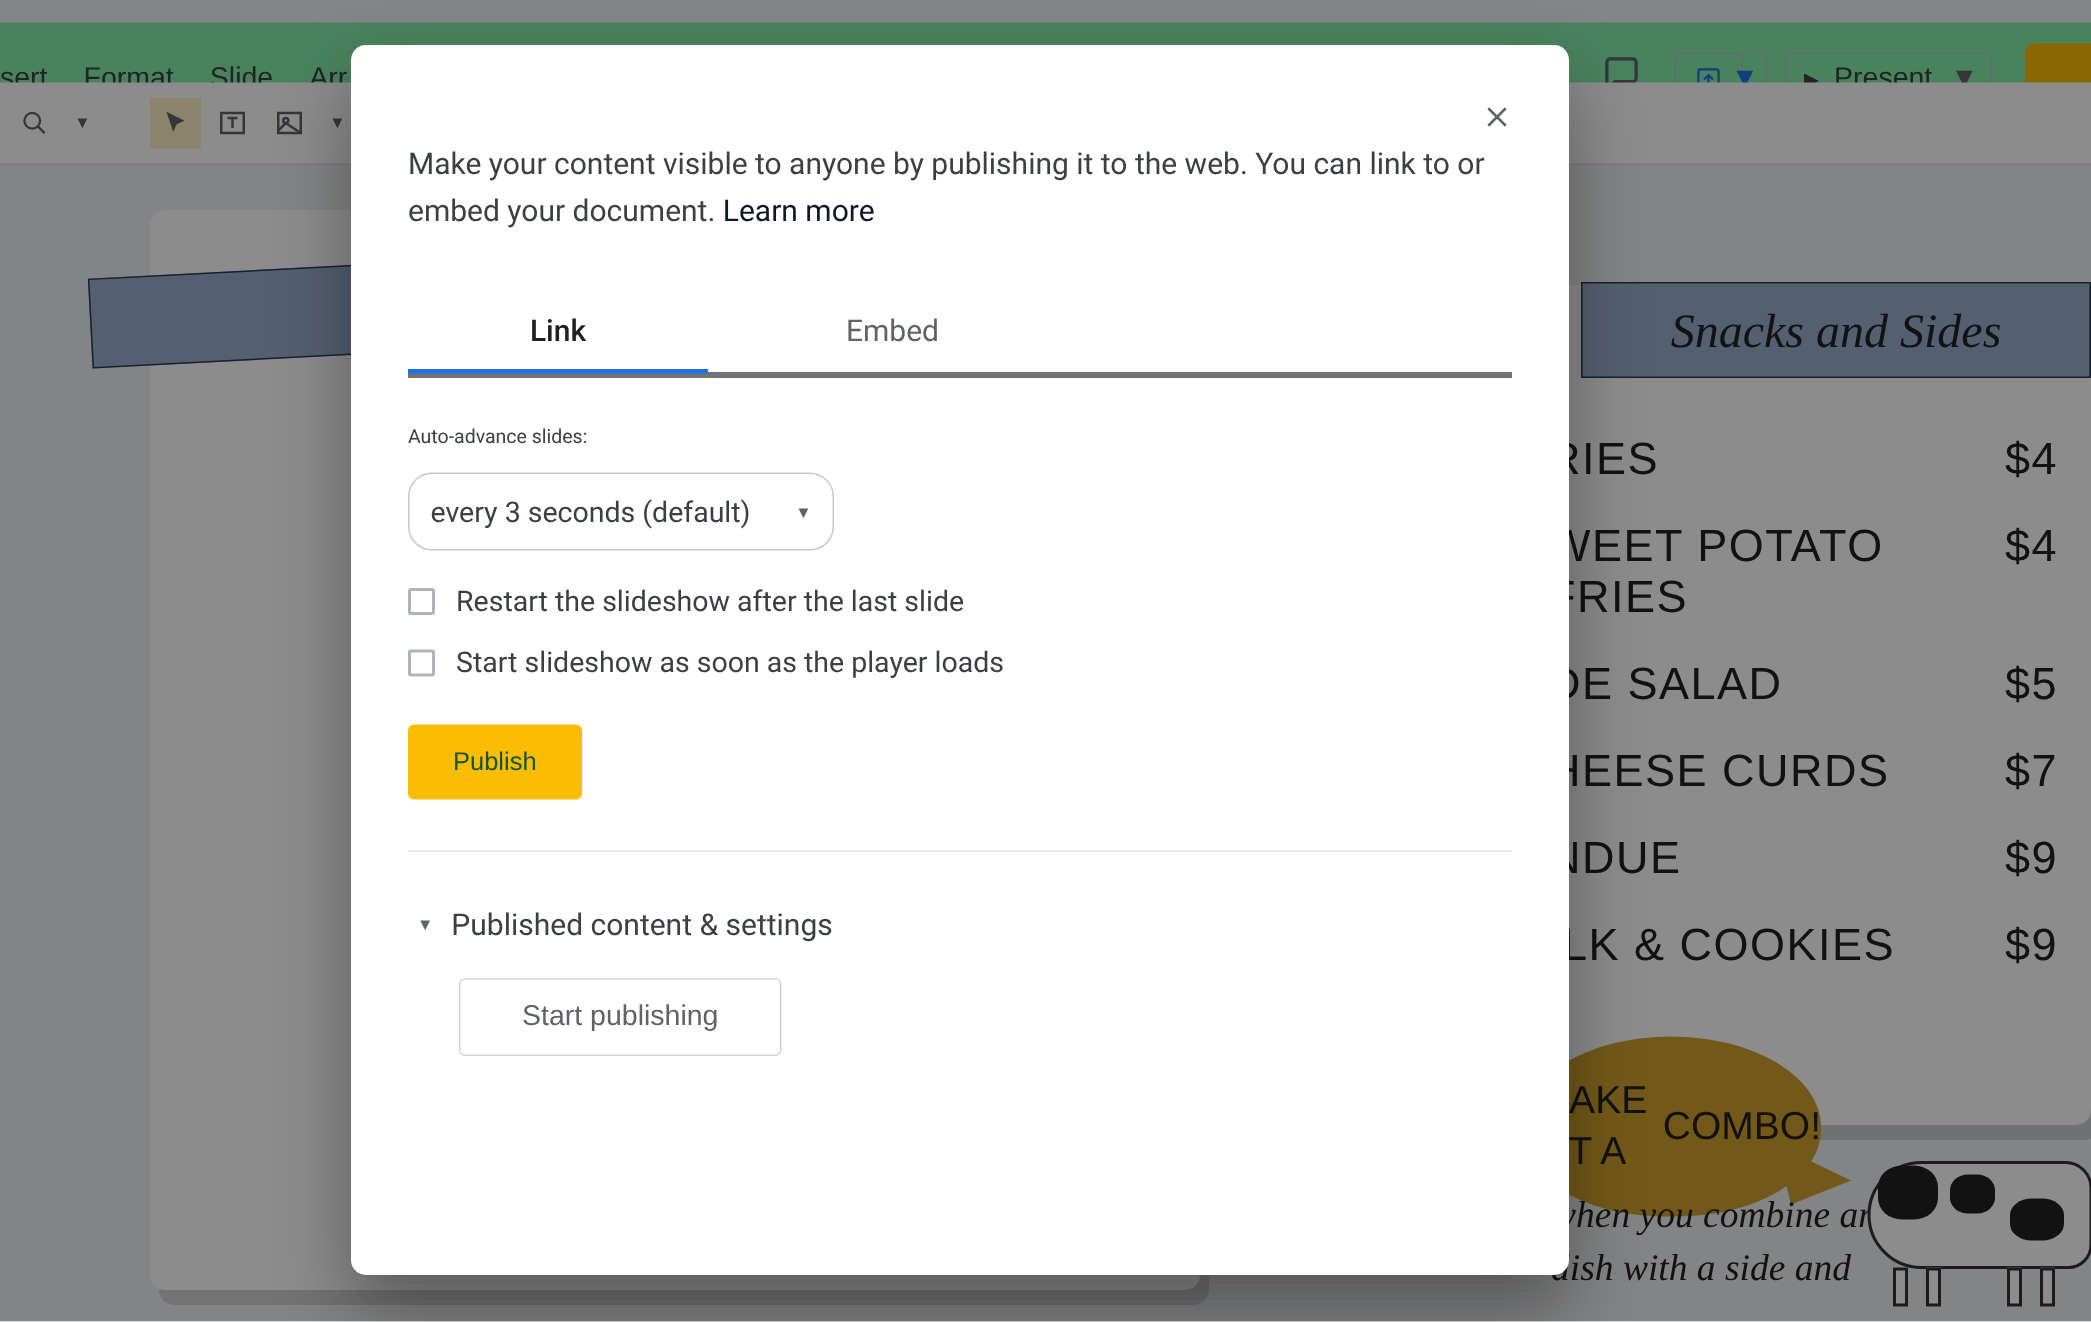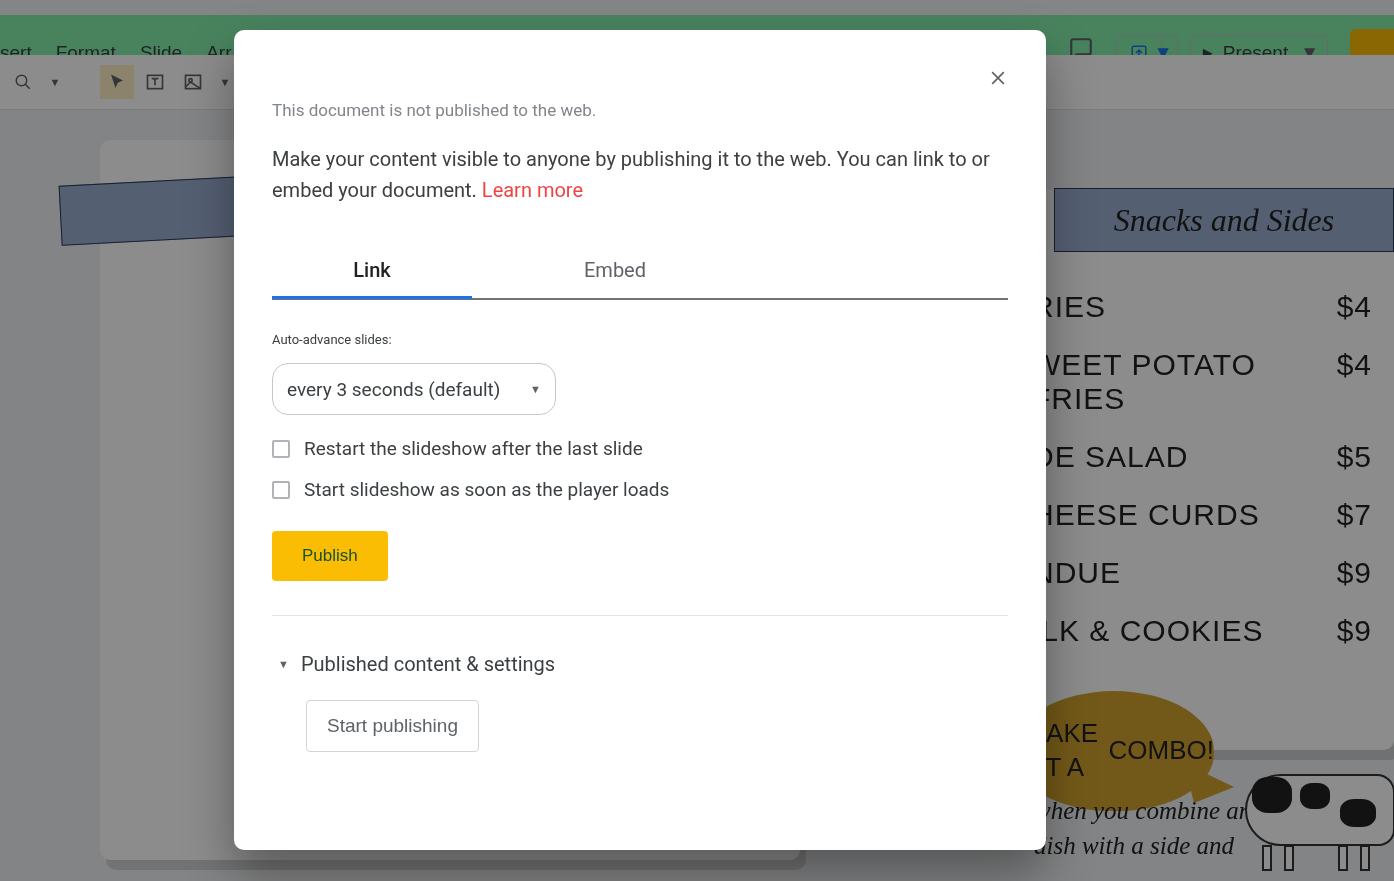--- a/index.html
+++ b/index.html
@@ -51,43 +51,43 @@
   .cow-leg { position: absolute; bottom: -2px; width: 10px; height: 26px; background: #fff; border: 2px solid #333; }
   .l1{left:22px}.l2{left:44px}.l3{left:98px}.l4{left:120px}
 
   
   .modal { position: absolute; z-index: 20; top: 30px; left: 234px; width: 812px; height: 820px; background: #fff; border-radius: 10px; box-shadow: 0 24px 48px rgba(0,0,0,0.35); padding: 40px 38px 0 38px; font-family: 'Segoe UI', Roboto, Arial, sans-serif; color: #3c4043; }
   .modal-title { font-family: 'Google Sans', 'Segoe UI', Arial, sans-serif; font-size: 38px; font-weight: 400; color: #202124; }
   .close-btn { position: absolute; top: 34px; right: 34px; width: 28px; height: 28px; color: #5f6368; cursor: pointer; display: flex; align-items: center; justify-content: center; font-size: 22px; }
   .close-btn svg { width: 20px; height: 20px; }
   .status-line { margin-top: 30px; font-size: 17px; color: #80868b; }
   .desc-line { margin-top: 24px; font-size: 20px; color: #3c4043; line-height: 1.55; max-width: 730px; }
-  .desc-line a { color: #ef4444; text-decoration: none; }
-
-  .tabs { display: flex; margin-top: 38px; border-bottom: 2px solid #737373; gap: 20px; }
+  .desc-line a { color: #0f172a; text-decoration: none; }
+
+  .tabs { display: flex; margin-top: 38px; border-bottom: 4px solid #737373; }
   .tab { padding: 14px 0; text-align: center; font-size: 20px; color: #5f6368; cursor: pointer; }
   .tab.link { width: 200px; color: #202124; font-weight: 500; border-bottom: 3px solid #1a73e8; margin-bottom: -1px; }
   .tab.embed { width: 246px; }
 
   .section-label { margin-top: 32px; font-size: 13px; color: #3c4043; }
   .select-box { margin-top: 16px; width: 284px; height: 52px; border: 1px solid #c7c7c7; border-radius: 16px; display: flex; align-items: center; padding: 0 14px; font-size: 19px; color: #3c4043; cursor: pointer; }
   .select-box .caret { margin-left: auto; font-size: 11px; color: #5f6368; }
 
   .check-row { display: flex; align-items: center; margin-top: 22px; font-size: 19px; color: #3c4043; }
   .check-row + .check-row { margin-top: 18px; }
   .checkbox { width: 18px; height: 18px; border: 2px solid #b0b4b8; border-radius: 2px; margin-right: 14px; cursor: pointer; }
 
   .publish-btn { margin-top: 30px; padding: 15px 30px; background: #fbbc04; border: none; border-radius: 4px; font-size: 17px; color: #14532d; cursor: pointer; }
 
   .divider { margin-top: 34px; border-top: 1px solid #e3e3e3; }
 
   .expand-row { display: flex; align-items: center; margin-top: 36px; font-size: 20px; color: #3c4043; cursor: pointer; }
   .expand-caret { font-size: 11px; color: #5f6368; margin-right: 12px; margin-left: 6px; }
 
-  .start-pub-btn { margin-top: 24px; margin-left: 34px; padding: 14px 20px; border: 1px solid #d2d4d7; background: #fff; border-radius: 4px; font-size: 19px; color: #5f6368; cursor: pointer; }
+  .start-pub-btn { margin-top: 24px; margin-left: 34px; padding: 14px 41px; border: 1px solid #d2d4d7; background: #fff; border-radius: 4px; font-size: 19px; color: #5f6368; cursor: pointer; }
 </style>
 </head>
 <body>
 
 <div class="app">
 
   <div class="menubar-row">
     <span class="menu-item">sert</span>
     <span class="menu-item">Format</span>
     <span class="menu-item">Slide</span>
@@ -210,21 +210,20 @@
 
   <div class="scrim"></div>
 
   <div class="modal">
     <div class="close-btn">
       <svg viewBox="0 0 24 24" stroke="#5f6368" stroke-width="2">
           <path d="M5 5l14 14M19 5L5 19"></path>
         </svg>
     </div>
 
-    <div class="status-line">This document is not published to the web.</div>
 
     <div class="desc-line">
       <span>Make your content visible to anyone by publishing it to the web. You can link to or embed your document. </span><a href="#">Learn more</a>
     </div>
 
     <div class="tabs">
       <div class="tab link">Link</div>
       <div class="tab embed">Embed</div>
     </div>
 

